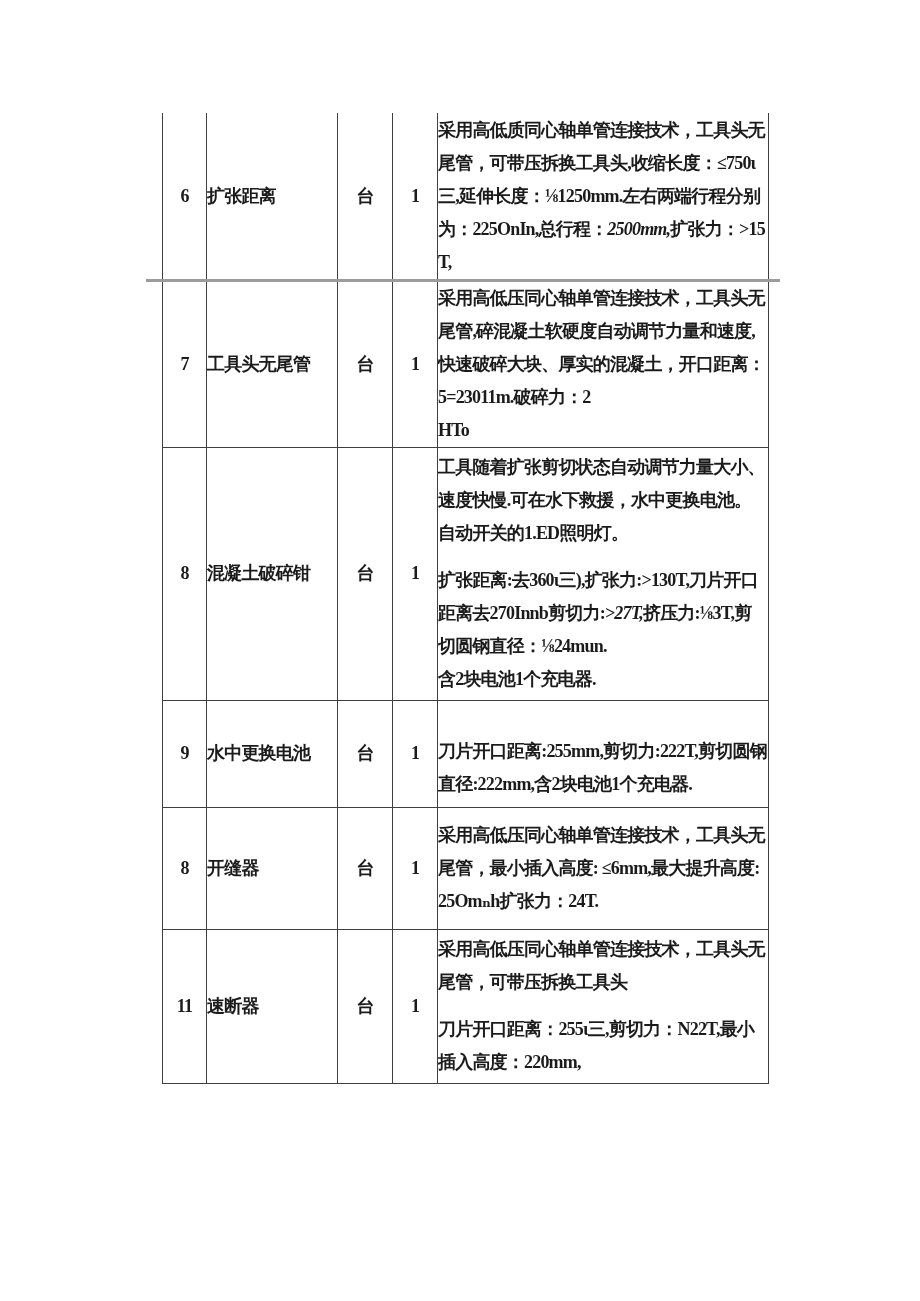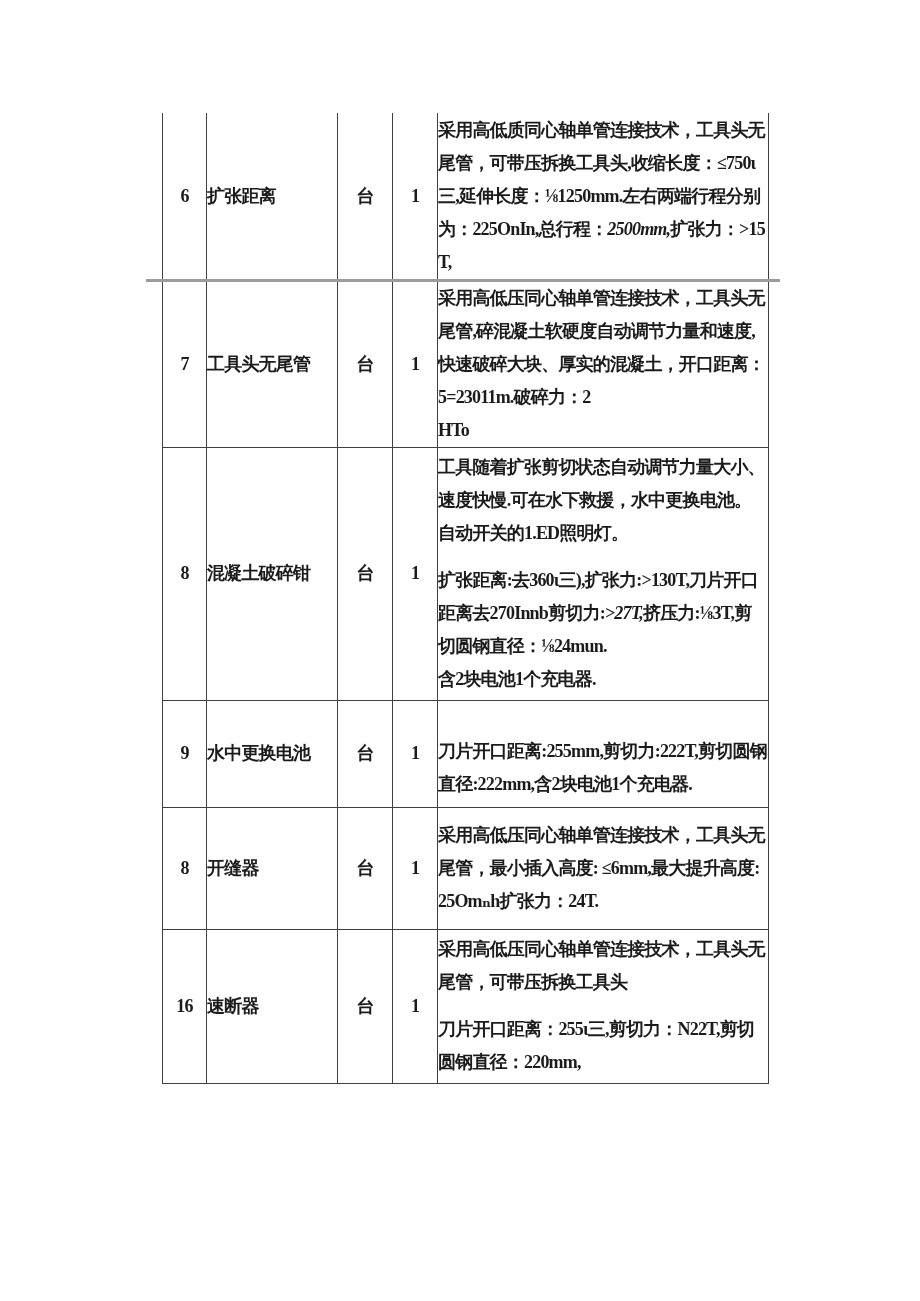--- a/index.html
+++ b/index.html
@@ -133,27 +133,27 @@
           <td class="c-num"><span>8</span></td>
           <td class="c-name"><span>开缝器</span></td>
           <td class="c-unit"><span>台</span></td>
           <td class="c-qty"><span>1</span></td>
           <td class="c-desc">
             <p><span>采用高低压同心轴单管连接技术，工具头无尾管，最小插入高度: ≤6mm,最大提升高度: 25Omₙh扩张力：24T.</span></p>
           </td>
         </tr>
 
         <tr class="r5">
-          <td class="c-num"><span>16</span></td>
+          <td class="c-num"><span>11</span></td>
           <td class="c-name"><span>速断器</span></td>
           <td class="c-unit"><span>台</span></td>
           <td class="c-qty"><span>1</span></td>
           <td class="c-desc">
             <p><span>采用高低压同心轴单管连接技术，工具头无尾管，可带压拆换工具头</span></p>
-            <p class="sp"><span>刀片开口距离：255ι三,剪切力：N22T,剪切圆钢直径：220mm,</span></p>
+            <p class="sp"><span>刀片开口距离：255ι三,剪切力：N22T,最小插入高度：220mm,</span></p>
           </td>
         </tr>
 
       </tbody>
     </table>
     <div class="gray-divider"></div>
   </div>
 </div>
 
 </body></html>

